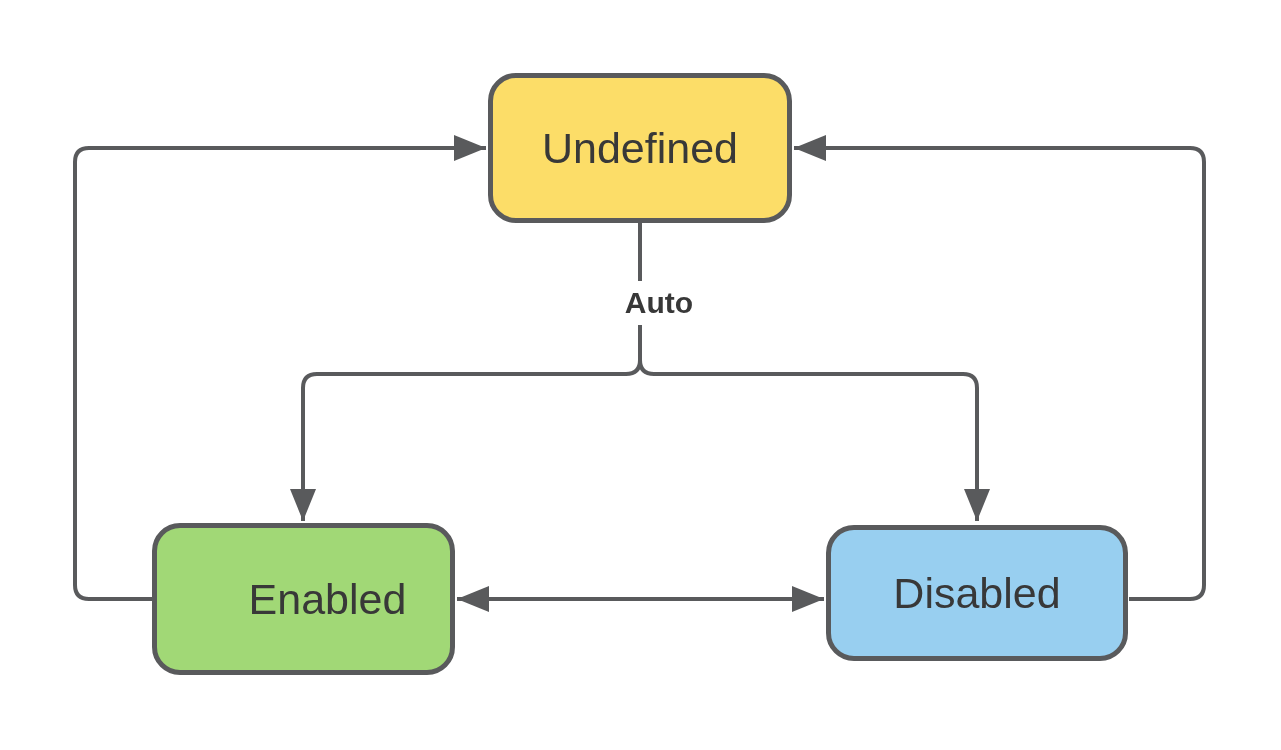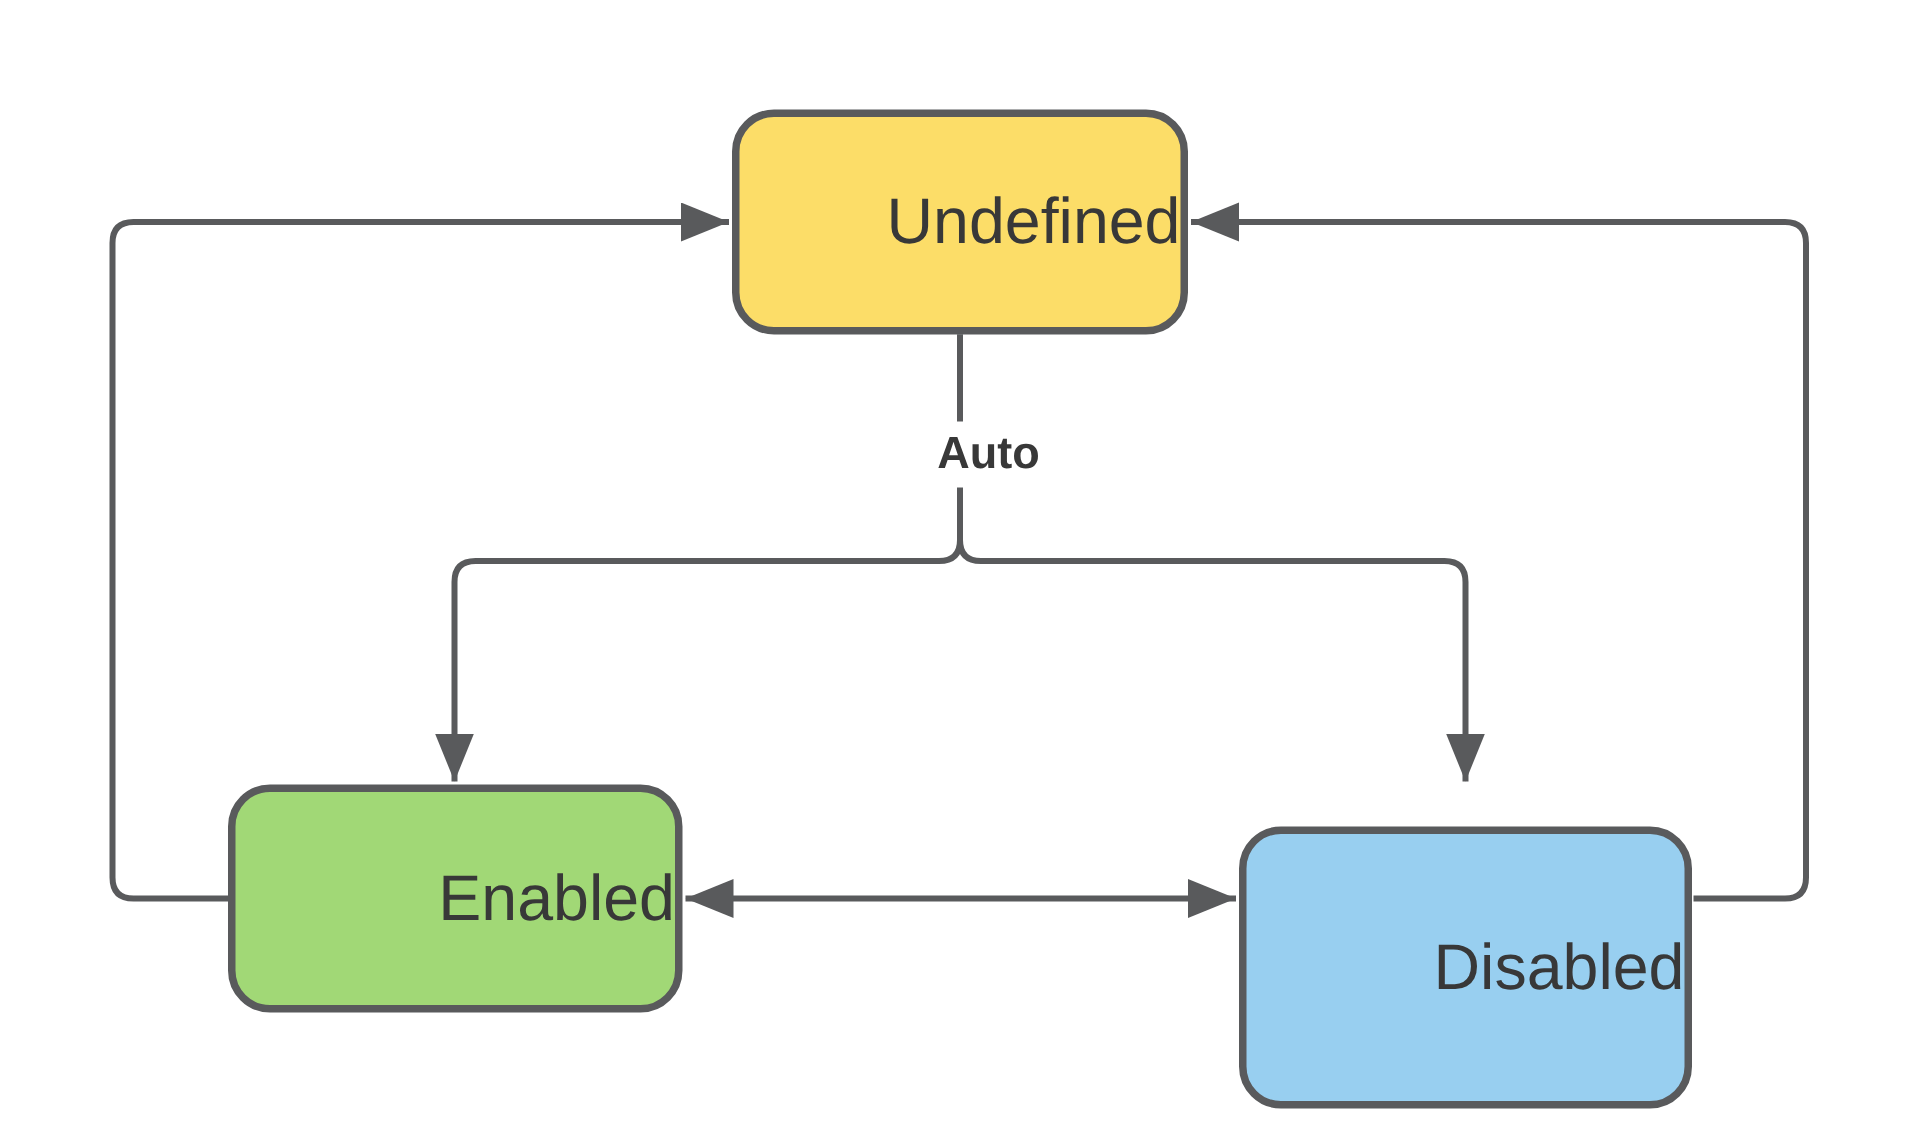--- a/index.html
+++ b/index.html
@@ -24,30 +24,30 @@
     fill: none;
     stroke-width: 4px;
   }
   .node {
     position: absolute;
     box-sizing: border-box;
     border: 5px solid #595a5c;
     border-radius: 28px;
     display: flex;
     align-items: center;
-    justify-content: flex-end;
+    justify-content: center;
   }
   .node-label {
     font-size: 43px;
     line-height: 1;
     white-space: nowrap;
   }
   .node-undefined { left: 488px; top: 73px;  width: 304px; height: 150px; }
   .node-enabled   { left: 152px; top: 523px; width: 303px; height: 152px; }
-  .node-disabled  { left: 826px; top: 551px; width: 302px; height: 188px; }
+  .node-disabled  { left: 826px; top: 525px; width: 302px; height: 136px; }
   .edge-label {
     position: absolute;
     left: 659px;
     top: 303px;
     transform: translate(-50%, -50%);
     font-size: 30px;
     font-weight: bold;
     line-height: 1;
     background: #ffffff;
     padding: 7px 10px;

